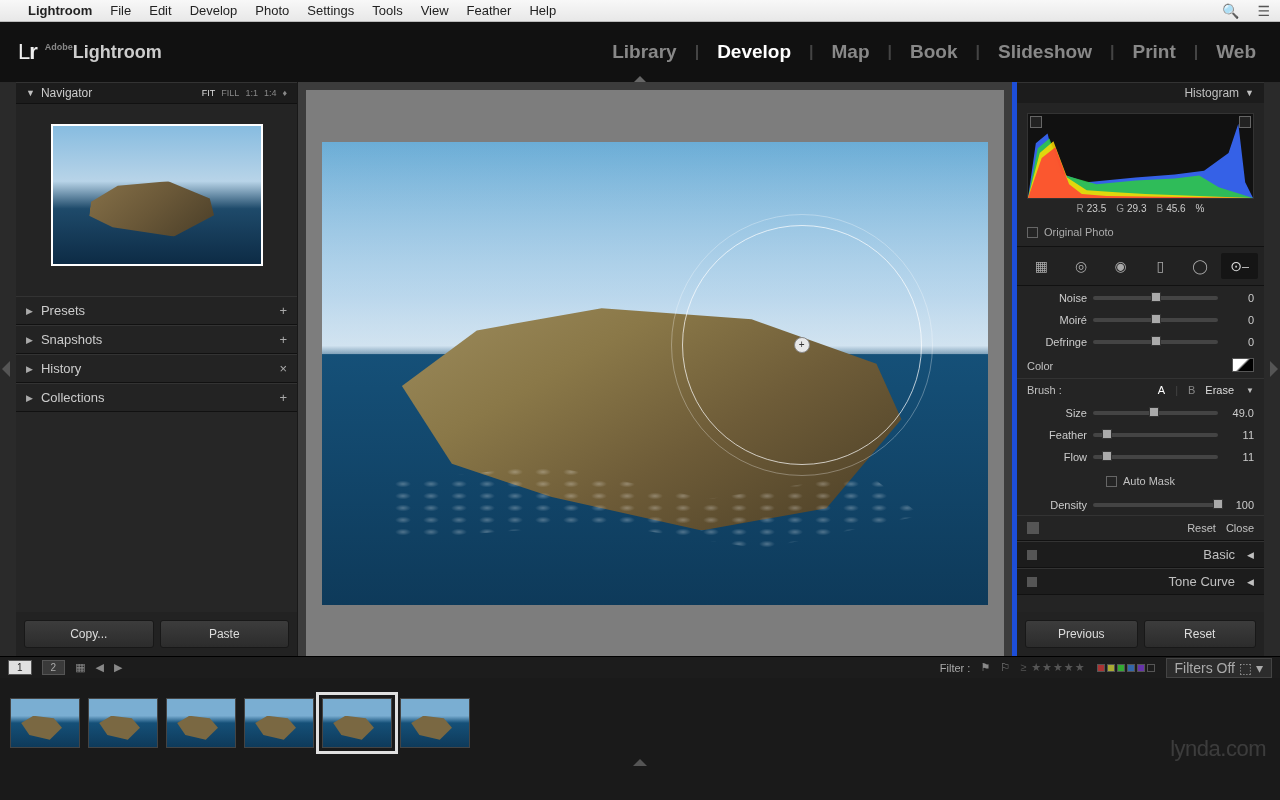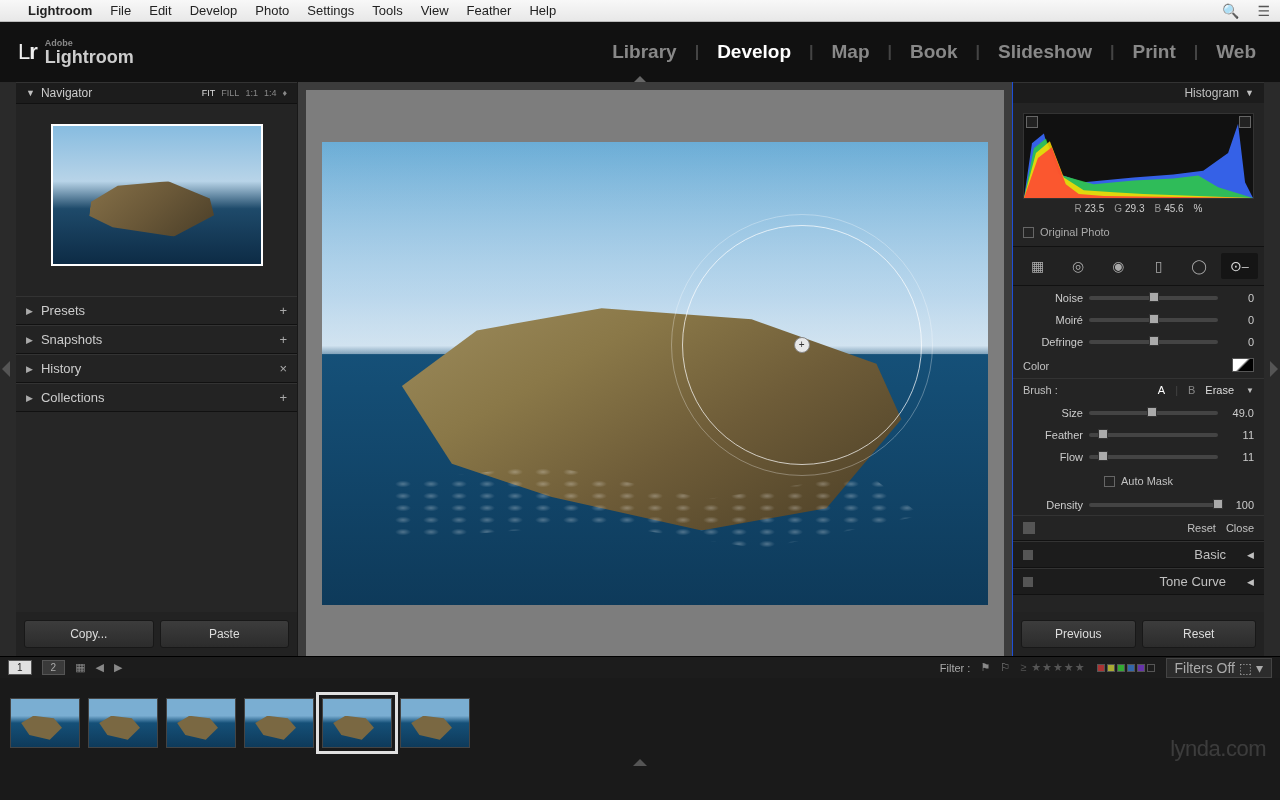--- a/index.html
+++ b/index.html
@@ -10,21 +10,21 @@
 .mac-menu .apple { font-size: 14px; }
 .mac-menu .app { font-weight: 600; }
 .mac-menu .spacer { flex: 1; }
 .mac-menu .icon { font-size: 14px; color: #555; }
 
 
 .id-bar { height: 60px; background: #111; display: flex; align-items: center; padding: 0 18px; position: relative; font-weight: bold; }
 .logo { display: flex; align-items: center; gap: 8px; }
 .logo .lr { font-size: 22px; color: #eee; letter-spacing: -1px; }
 .logo .lr::first-letter { font-weight: 300; }
-.logo .text { display: flex; flex-direction: column; line-height: 1; }
+.logo .text { display: flex; line-height: 1; }
 .logo .adobe { font-size: 9px; color: #888; }
 .logo .name { font-size: 18px; color: #ccc; }
 .modules { margin-left: auto; display: flex; gap: 12px; align-items: center; font-size: 19px; }
 .modules .mod { color: #888; padding: 2px 6px; }
 .modules .mod.active { color: #fff; }
 .modules .sep { color: #444; font-size: 16px; }
 .tri-notch { width: 0; height: 0; border-left: 6px solid transparent; border-right: 6px solid transparent; position: absolute; left: 50%; transform: translateX(-50%); }
 
 
 .main { display: flex; height: 574px; background: #2a2a2a; position: relative; }
@@ -60,21 +60,21 @@
 .brush-ring { position: absolute; width: 240px; height: 240px; border: 1px solid rgba(255,255,255,0.7); border-radius: 50%; left: 54%; top: 18%;}
 .brush-ring::after { content: ''; position: absolute; inset: -12px; border: 1px solid rgba(255,255,255,0.3); border-radius: 50%;}
 .brush-center { position: absolute; width: 16px; height: 16px; background: #e8e8e8; border: 1px solid #888; border-radius: 50%; left: calc(54% + 112px); top: calc(18% + 112px); display: flex; align-items: center; justify-content: center; font-size: 10px; color: #333;}
 .toolbar { height: 32px; background: #2c2c2c; display: flex; align-items: center; padding: 0 10px; gap: 12px; border-top: 1px solid #111;}
 .toolbar .lbl { color: #aaa; font-size: 11px;}
 .toolbar .val { color: #ddd; font-size: 11px;}
 .toolbar .chk { width: 12px; height: 12px; border: 1px solid #555; background: #333;}
 .toolbar .done { margin-left: auto; background: linear-gradient(#484848,#333); border: 1px solid #222; padding: 4px 14px; border-radius: 3px; color: #ddd; font-size: 12px;}
 
 
-.right-panel { width: 252px; background: #242424; display: flex; flex-direction: column; border-left: 1px solid #1d4ed8; margin-right: 16px;}
+.right-panel { width: 252px; background: #242424; display: flex; flex-direction: column; border-left: 5px solid #1d4ed8; margin-right: 16px;}
 .rp-header { background: #1c1c1c; padding: 3px 10px; display: flex; align-items: center; justify-content: flex-end; font-size: 12px; gap: 6px; border-top: 1px solid #333;}
 .histo-wrap { padding: 10px 10px 4px; }
 .histo { height: 86px; background: #111; position: relative; overflow: hidden; border: 1px solid #333;}
 .histo .clip { position: absolute; top: 2px; width: 12px; height: 12px; border: 1px solid #666; background: #222;}
 .histo .clip.l { left: 2px;} .histo .clip.r { right: 2px;}
 .histo svg { position: absolute; inset: 0; width: 100%; height: 100%;}
 .rgb-row { display: flex; justify-content: center; gap: 10px; font-size: 10px; color: #ccc; padding: 4px 0;}
 .rgb-row span.lab { color: #999; margin-right: 3px;}
 .orig-row { padding: 4px 10px 8px; display: flex; align-items: center; gap: 6px; font-size: 11px; color: #aaa; border-bottom: 1px solid #111;}
 .tool-strip { display: flex; gap: 3px; padding: 6px; background: #222; border-bottom: 1px solid #111;}
@@ -89,21 +89,21 @@
 .color-row { display: flex; align-items: flex-end; padding: 6px 10px; gap: 8px; font-size: 11px;}
 .color-sw { width: 22px; height: 14px; background: linear-gradient(135deg,#fff 45%, #000 55%); border: 1px solid #555; margin-left: auto;}
 .brush-hdr { display: flex; align-items: center; padding: 5px 10px; font-size: 11px; border-top: 1px solid #333; gap: 6px;}
 .brush-hdr .o { color: #888; padding: 0 4px;}
 .brush-hdr .o.sel { color: #fff; }
 .brush-hdr .erase { margin-left: auto; color: #ddd; margin-right: 6px;}
 .chk-row { display: flex; align-items: center; justify-content: center; gap: 6px; font-size: 11px; padding: 2px 0;}
 .reset-row { display: flex; gap: 10px; padding: 6px 10px; font-size: 11px; border-top: 1px solid #333; border-bottom: 1px solid #111; align-items: center;}
 .reset-row .left-box { width: 12px; height: 12px; background: #555;}
 .reset-row .r1 { margin-left: auto;}
-.collapsed { background: #1c1c1c; padding: 5px 10px; display: flex; align-items: center; justify-content: flex-end; gap: 21px; font-size: 13px; border-top: 1px solid #333; border-bottom: 1px solid #111;}
+.collapsed { background: #1c1c1c; padding: 5px 10px; display: flex; align-items: center; justify-content: flex-end; gap: 12px; font-size: 13px; border-top: 1px solid #333; border-bottom: 1px solid #111;}
 .collapsed .sq { width: 10px; height: 10px; background: #555; margin-right: auto;}
 .rp-fill { flex: 1; }
 .rp-buttons { display: flex; gap: 6px; padding: 8px; background: #222;}
 
 
 .fs-bar { height: 22px; background: #1c1c1c; display: flex; align-items: center; padding: 0 8px; gap: 10px; font-size: 11px; color: #aaa; border-top: 1px solid #000;}
 .fs-bar .pg { background: #3a3a3a; padding: 1px 8px; border: 1px solid #555; font-size: 10px;}
 .fs-bar .pg.sel { background: #e0e0e0; color: #222;}
 .fs-bar .nav-ic { color: #888; font-size: 11px;}
 .fs-bar .path { color: #999;}

